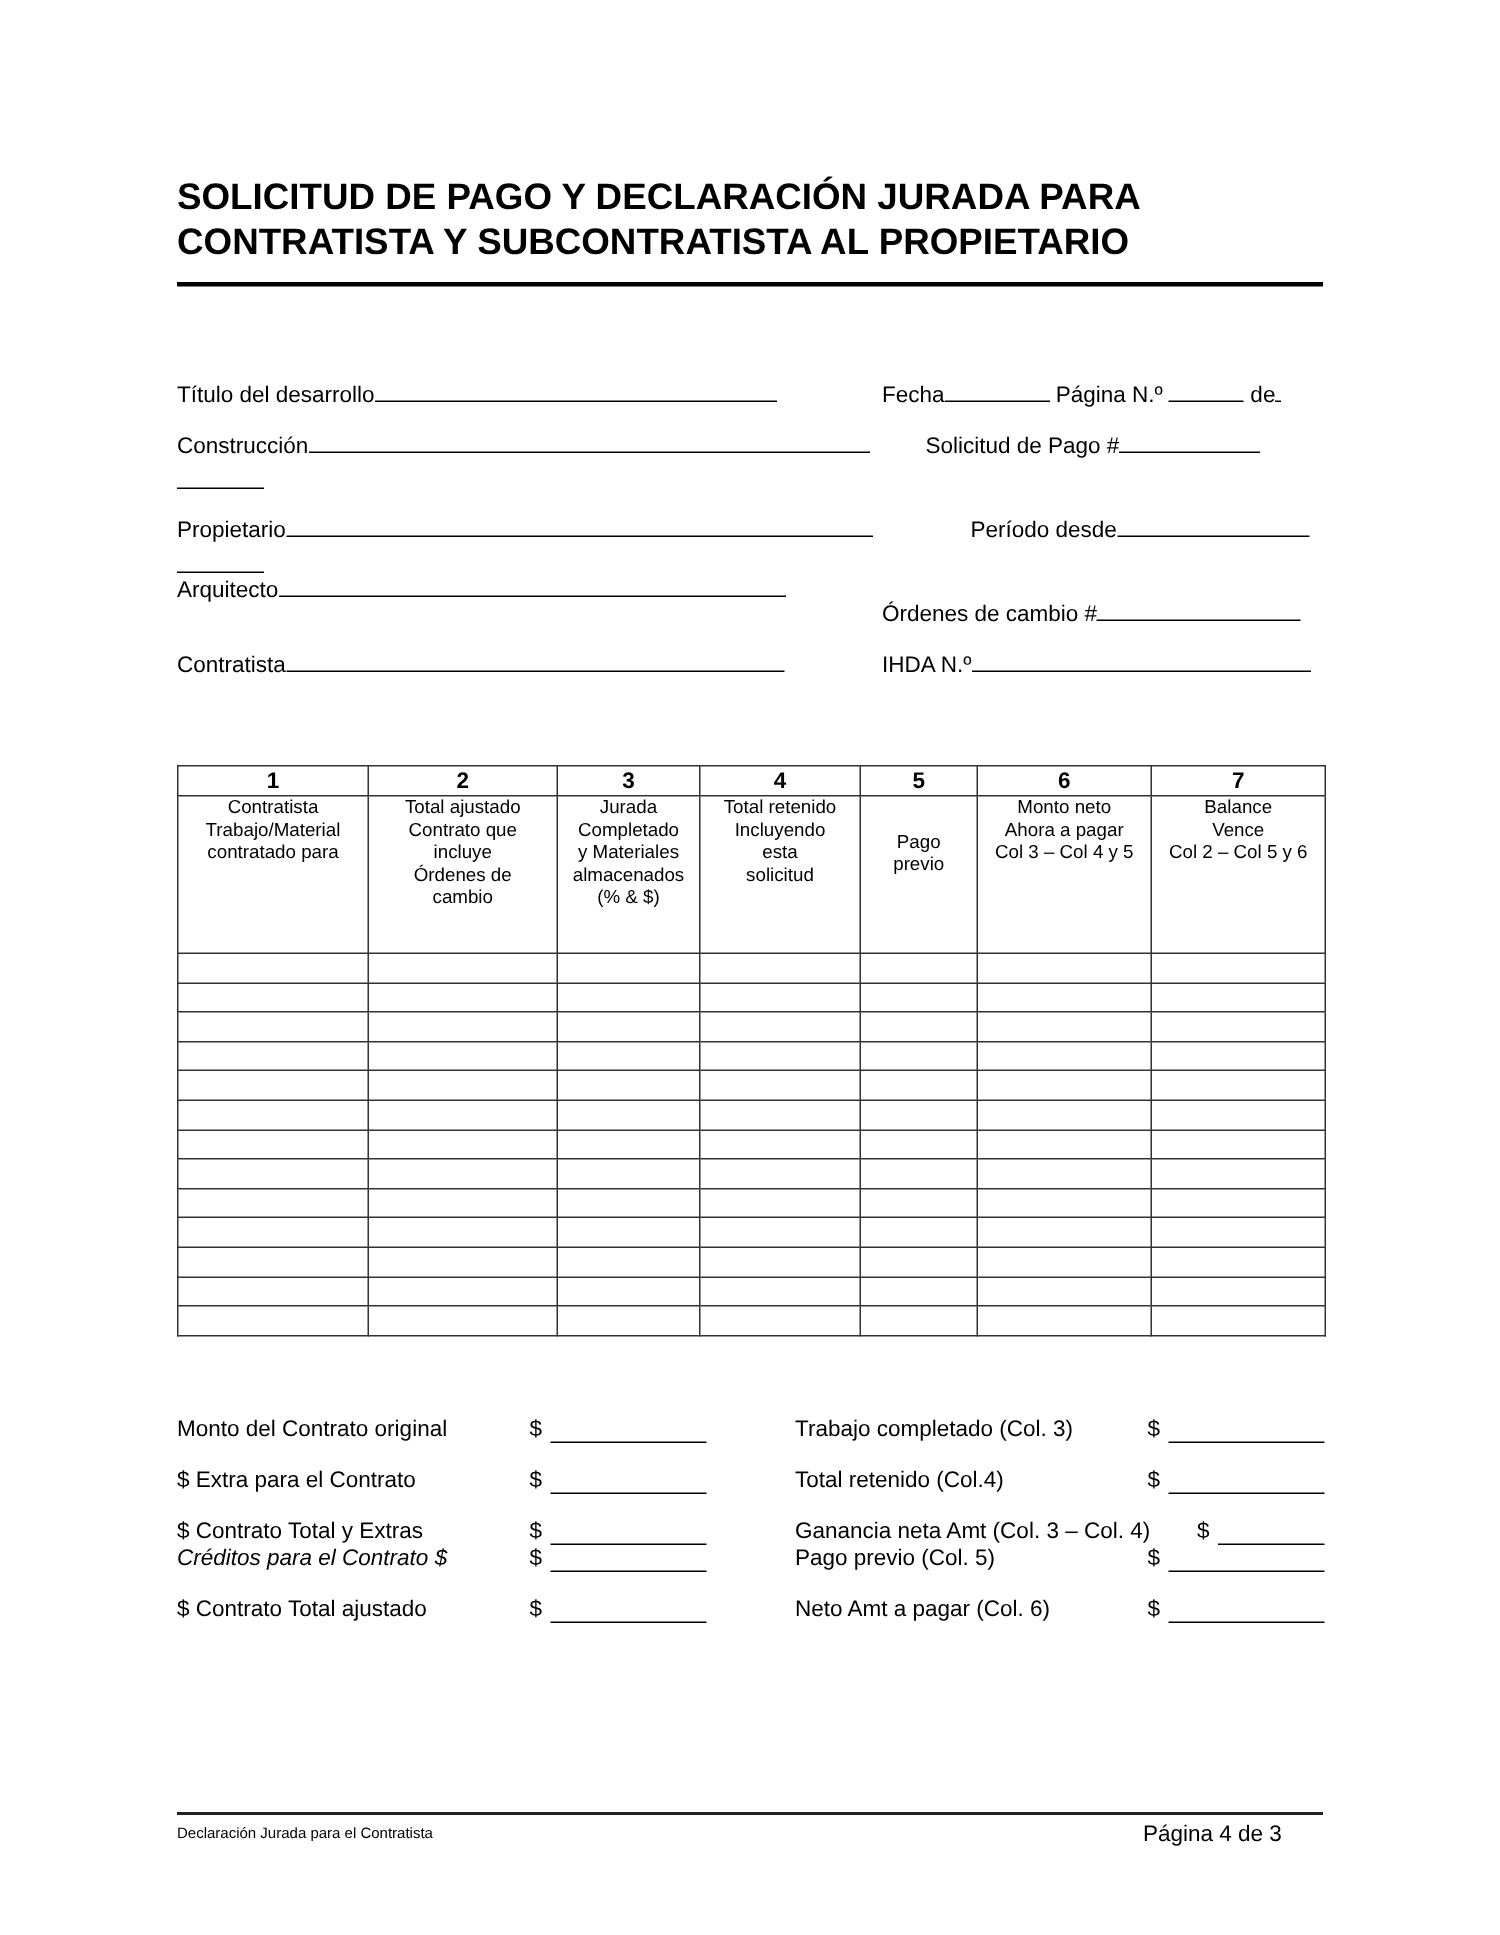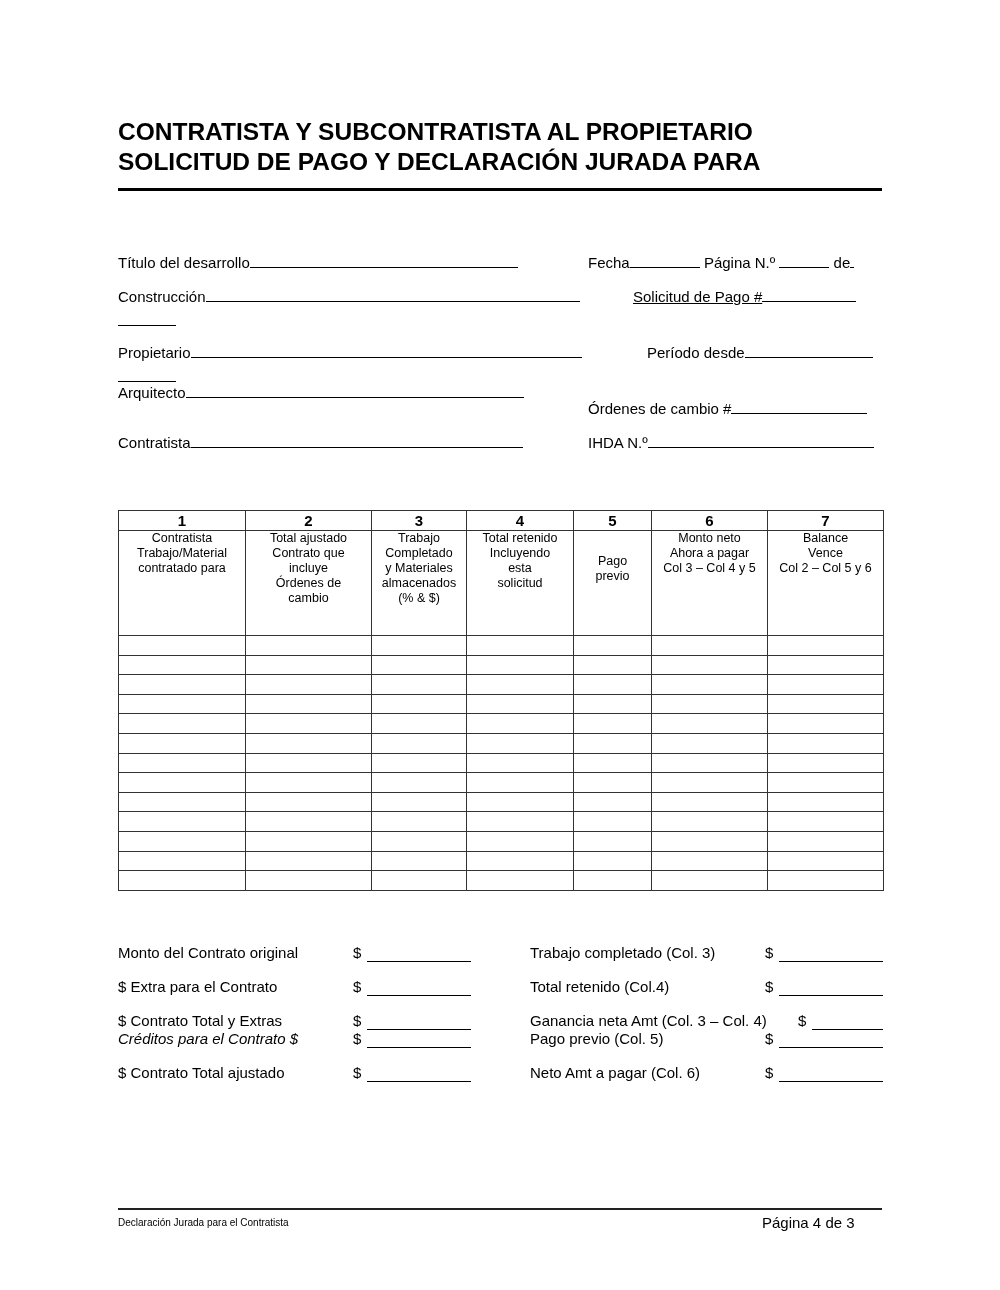--- a/index.html
+++ b/index.html
@@ -25,39 +25,39 @@
   .amount-blank { position: absolute; border-bottom: 1px solid #000; height: 1px; }
 
   .footer-rule { position: absolute; left: 118px; top: 1208px; width: 764px; height: 2px; background: #222; }
   .footer-left { position: absolute; left: 118px; top: 1214px; font-size: 10px; line-height: 18px; }
   .footer-right { position: absolute; left: 762px; top: 1214px; font-size: 15px; line-height: 18px; }
 </style>
 </head>
 <body>
 
 <div class="page-title">
+  <div>SOLICITUD DE PAGO Y DECLARACIÓN JURADA PARA</div>
   <div>CONTRATISTA Y SUBCONTRATISTA AL PROPIETARIO</div>
-  <div>SOLICITUD DE PAGO Y DECLARACIÓN JURADA PARA</div>
 </div>
 <div class="title-rule"></div>
 
 <div class="field-line" style="left:118px; top:253px;">
   <span>Título del desarrollo</span><span class="blank" style="width:268px;"></span>
 </div>
 <div class="field-line" style="left:588px; top:253px;">
   <span>Fecha</span><span class="blank" style="width:70px;"></span>
   <span>Página N.º</span>
   <span class="blank" style="width:50px;"></span>
   <span>de</span><span class="blank" style="width:4px;"></span>
 </div>
 
 <div class="field-line" style="left:118px; top:287px;">
   <span>Construcción</span><span class="blank" style="width:374px;"></span>
 </div>
-<div class="field-line" style="left:633px; top:287px;text-decoration:underline;">
+<div class="field-line" style="left:617px; top:287px;">
   <span>Solicitud de Pago #</span><span class="blank" style="width:94px;"></span>
 </div>
 <div class="field-line" style="left:118px; top:311px;">
   <span class="blank" style="width:58px;"></span>
 </div>
 
 <div class="field-line" style="left:118px; top:343px;">
   <span>Propietario</span><span class="blank" style="width:391px;"></span>
 </div>
 <div class="field-line" style="left:647px; top:343px;">
@@ -108,21 +108,21 @@
       <div>contratado para</div>
     </td>
     <td>
       <div>Total ajustado</div>
       <div>Contrato que</div>
       <div>incluye</div>
       <div>Órdenes de</div>
       <div>cambio</div>
     </td>
     <td>
-      <div>Trabajo</div>
+      <div>Jurada</div>
       <div>Completado</div>
       <div>y Materiales</div>
       <div>almacenados</div>
       <div>(% &amp; $)</div>
     </td>
     <td>
       <div>Total retenido</div>
       <div>Incluyendo</div>
       <div>esta</div>
       <div>solicitud</div>

